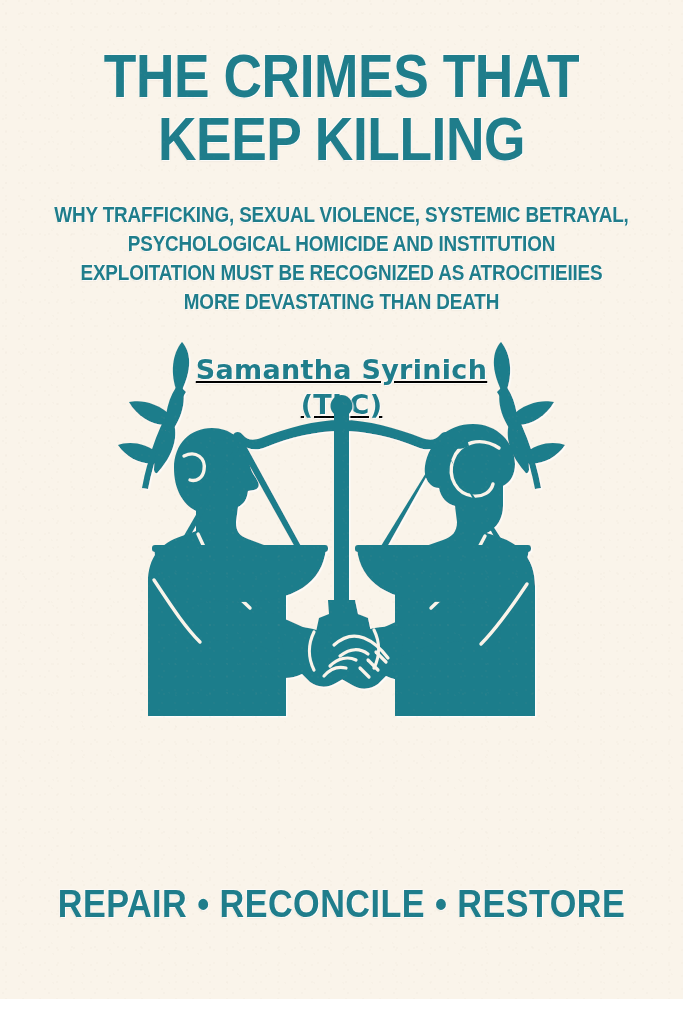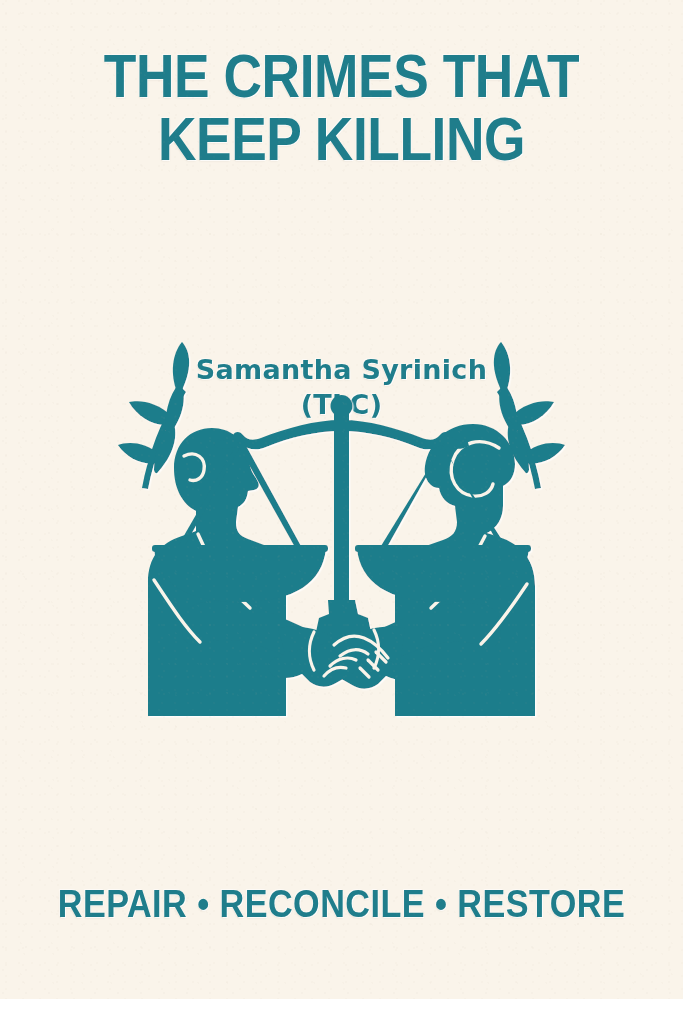--- a/index.html
+++ b/index.html
@@ -79,20 +79,21 @@
     white-space: nowrap;
   }
 
   
   #author-block {
     position: absolute;
     top: 352px;
     left: 0;
     width: 683px;
     text-align: center;
+    text-decoration: underline;
   }
   .author-line {
     display: block;
     font-family: "DejaVu Sans", sans-serif;
     font-weight: 700;
     font-size: 27px;
     line-height: 35px;
     letter-spacing: .3px;
   }
 
@@ -146,20 +147,26 @@
 </head>
 <body>
 
 <div id="cover" style="background: rgb(250, 244, 234);">
 
   <div id="title-block">
     <span class="title-line tealtext">THE CRIMES THAT</span>
     <span class="title-line tealtext">KEEP KILLING</span>
   </div>
 
+  <div id="subtitle-block">
+    <span class="sub-line tealtext">WHY TRAFFICKING, SEXUAL VIOLENCE, SYSTEMIC BETRAYAL,</span>
+    <span class="sub-line tealtext">PSYCHOLOGICAL HOMICIDE AND INSTITUTION</span>
+    <span class="sub-line tealtext">EXPLOITATION MUST BE RECOGNIZED AS ATROCITIEIIES</span>
+    <span class="sub-line tealtext">MORE DEVASTATING THAN DEATH</span>
+  </div>
 
   <div id="author-block">
     <span class="author-line tealtext">Samantha Syrinich</span>
     <span class="author-line tealtext">(TLC)</span>
   </div>
 
   <div id="illustration">
     <svg viewBox="0 0 527 390" xmlns="http://www.w3.org/2000/svg">
       <defs>
         <filter id="emboss" x="-10%" y="-10%" width="125%" height="125%">

